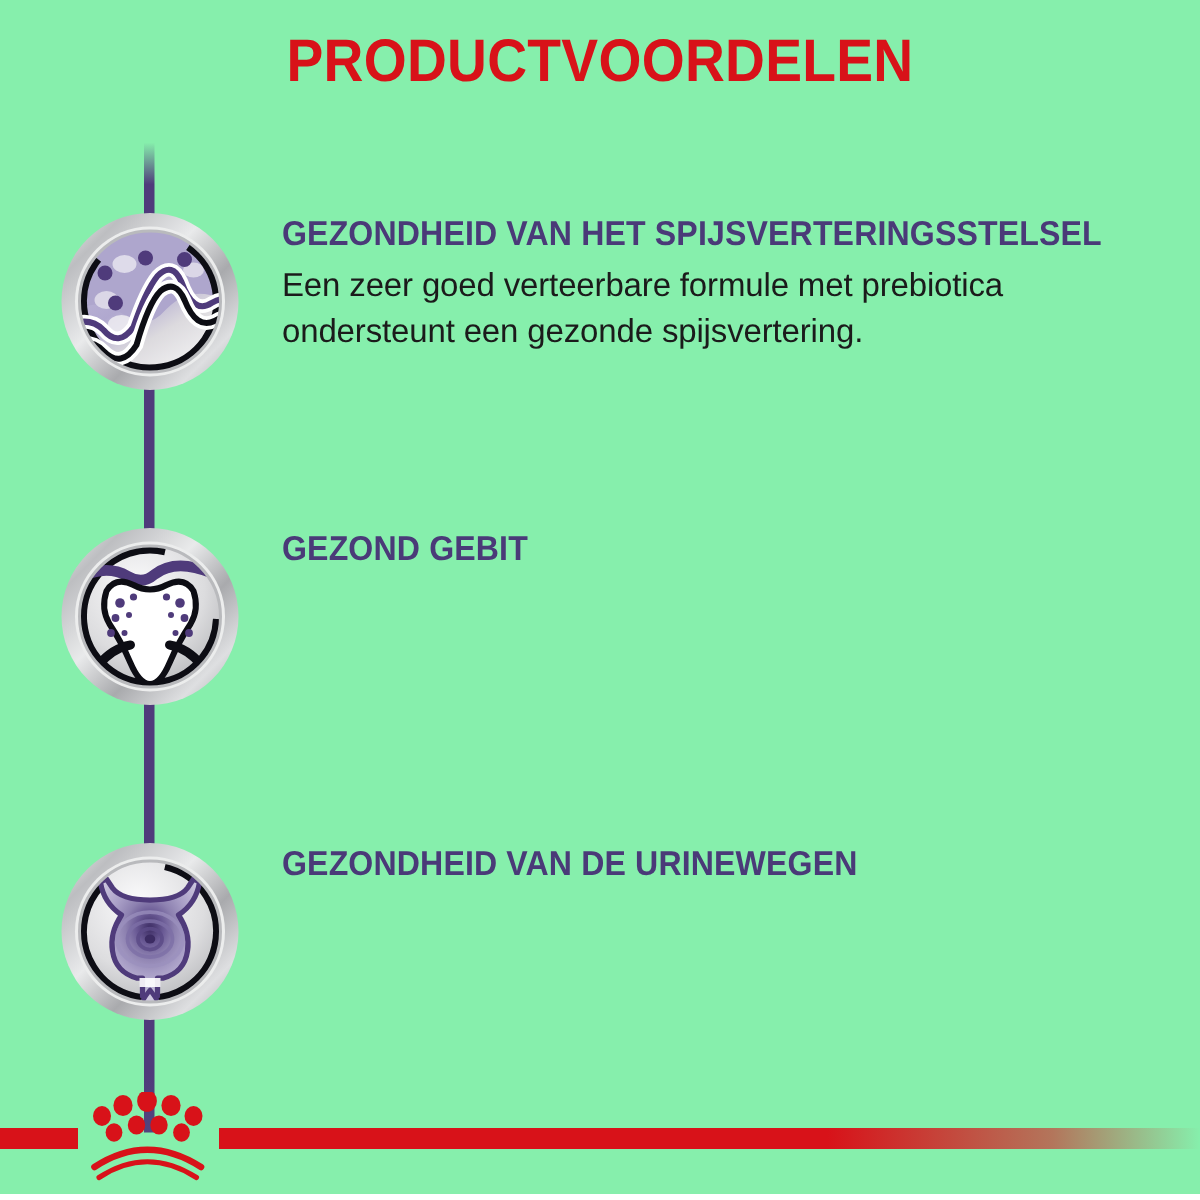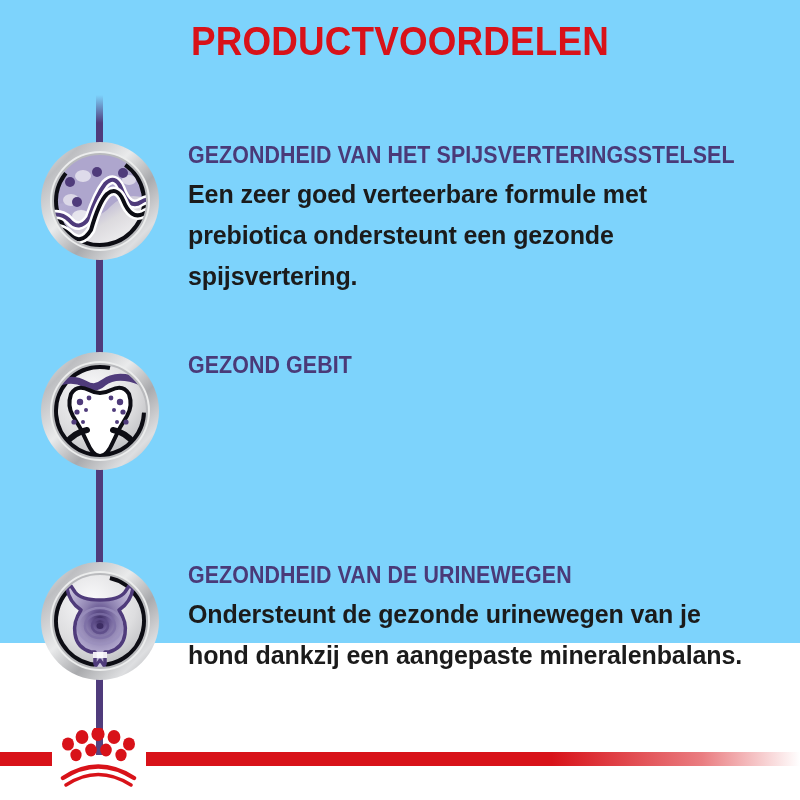--- a/index.html
+++ b/index.html
@@ -11,22 +11,22 @@
     height: 800px;
     background: #ffffff;
     font-family: "Liberation Sans", sans-serif;
     overflow: hidden;
     position: relative;
   }
 
   #page {
     position: relative;
     width: 800px;
-    height: 643px;
-    background: #7dd3fc;
+    height: 796px;
+    background: #86efac;
   }
 
   
   .page-title {
     position: absolute;
     top: 18px;
     left: 0;
     width: 800px;
     text-align: center;
     color: #d81219;
@@ -90,23 +90,23 @@
     transform: scaleX(0.93);
     transform-origin: left top;
     letter-spacing: 0.1px;
     line-height: 27px;
     margin: 0 0 5px 0;
     white-space: nowrap;
   }
 
   .benefit-body {
     color: #1b1b1b;
-    font-size: 25px;
-    font-weight: 700;
-    line-height: 41px;
+    font-size: 22px;
+    font-weight: 400;
+    line-height: 31px;
     margin: 0;
     letter-spacing: -0.1px;
     max-width: 560px;
   }
 
   
   .footer-bar-left {
     position: absolute;
     left: 0;
     top: 752px;
@@ -303,21 +303,20 @@
 
           <rect x="56" y="92" width="14" height="6" fill="#ffffff" opacity="0.9"></rect>
 
           <path d="M63 100 Q56 109 56 114 Q56 121 63 121 Q70 121 70 114 Q70 109 63 100 Z" fill="#cfc9e0" stroke="#4f3b7b" stroke-width="3" stroke-linejoin="round"></path>
         </g>
         <circle cx="63" cy="61" r="47" fill="none" stroke="#b9babd" stroke-width="2"></circle>
       </svg>
     </div>
     <div class="benefit-text">
       <h3 class="benefit-heading">GEZONDHEID VAN DE URINEWEGEN</h3>
-      <p class="benefit-body">Ondersteunt de gezonde urinewegen van je hond dankzij een aangepaste mineralenbalans.</p>
     </div>
   </div>
 
   <div class="footer-bar-left"></div>
   <div class="footer-bar-right"></div>
 
   <div class="crown">
     <svg viewBox="0 0 94 60" xmlns="http://www.w3.org/2000/svg">
       <g fill="#d81219">
 

